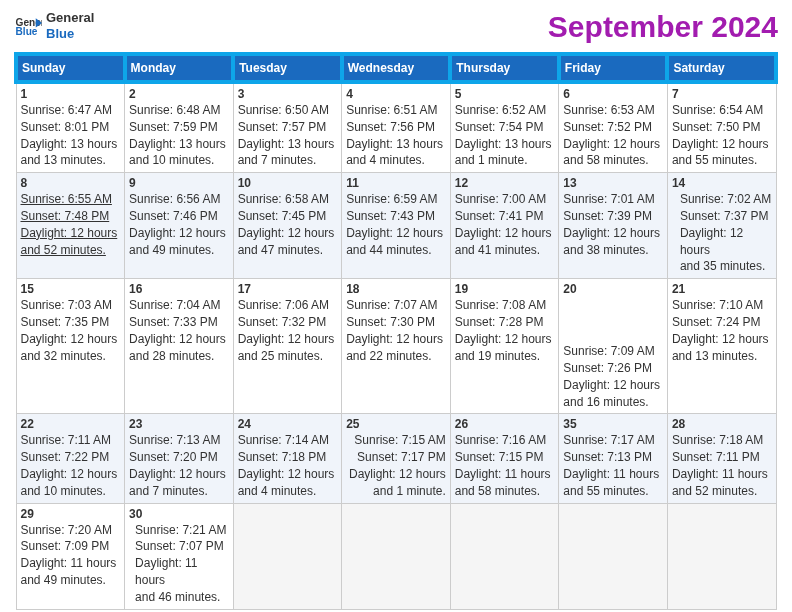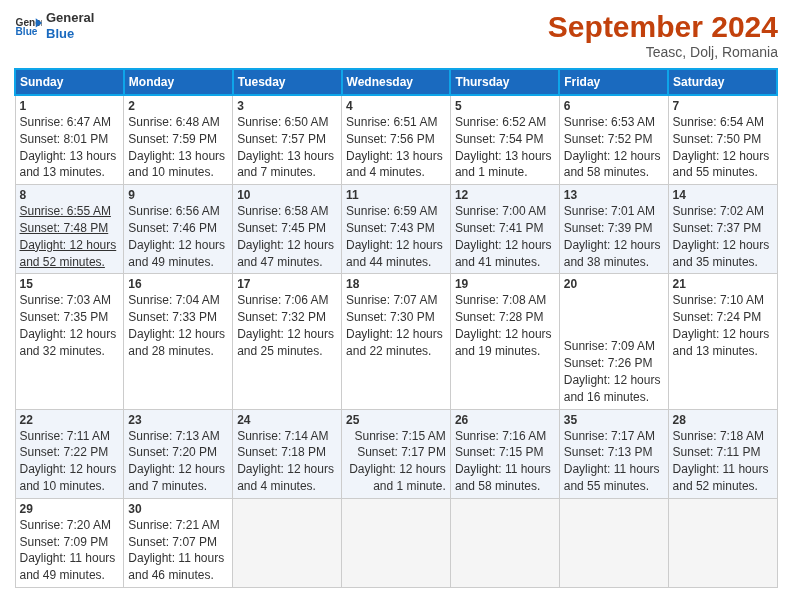--- a/index.html
+++ b/index.html
@@ -28,38 +28,38 @@
     .logo-icon {
       width: 28px;
       height: 28px;
     }
     .title-block {
       text-align: right;
     }
     .month-title {
       font-size: 30px;
       font-weight: bold;
-      color: #c2410c;
+      color: #a21caf;
     }
     .location {
       font-size: 14px;
       color: #555;
     }
     .calendar {
       width: 100%;
       border-collapse: collapse;
     }
     .calendar th {
       background: #1a6abf;
       color: #fff;
       font-size: 12px;
       font-weight: bold;
       padding: 5px 4px;
       text-align: left;
-      border: 2px solid #0ea5e9;
+      border: 4px solid #0ea5e9;
     }
     .calendar td {
       border: 1px solid #ccc;
       vertical-align: top;
       padding: 3px 4px;
       font-size: 9.5px;
       color: #333;
       width: calc(100% / 7);
       height: 80px;
     }
@@ -92,21 +92,20 @@
         <text x="2" y="30" font-size="13" font-weight="bold" fill="#1a6abf">Blue</text>
         <polygon points="28,8 36,14 28,20" fill="#1a6abf"></polygon>
       </svg>
       <div>
         <div style="font-size:13px;font-weight:bold;color:#333;line-height:1.2;">General</div>
         <div style="font-size:13px;font-weight:bold;color:#1a6abf;line-height:1.2;">Blue</div>
       </div>
     </div>
     <div class="title-block">
       <div class="month-title">September 2024</div>
-      <div class="location">Teasc, Dolj, Romania</div>
     </div>
   </div>
 
   <table class="calendar">
     <thead>
       <tr>
       <th>Sunday</th>
           <th>Monday</th>
           <th>Tuesday</th>
           <th>Wednesday</th>
@@ -205,21 +204,21 @@
           </td>
           <td>
             <span class="day-num">13</span>
             <div class="day-info" style="white-space: pre-line;">Sunrise: 7:01 AM
 Sunset: 7:39 PM
 Daylight: 12 hours
 and 38 minutes.</div>
           </td>
           <td>
             <span class="day-num">14</span>
-            <div class="day-info" style="white-space: pre-line;">Sunrise: 7:02 AM
+            <div class="day-info" style="white-space: pre-line; margin-left: 8px;">Sunrise: 7:02 AM
 Sunset: 7:37 PM
 Daylight: 12 hours
 and 35 minutes.</div>
           </td>
         </tr>
         <tr>
           <td>
             <span class="day-num">15</span>
             <div class="day-info" style="white-space: pre-line;">Sunrise: 7:03 AM
 Sunset: 7:35 PM
@@ -323,21 +322,21 @@
         <tr>
           <td>
             <span class="day-num">29</span>
             <div class="day-info" style="white-space: pre-line;">Sunrise: 7:20 AM
 Sunset: 7:09 PM
 Daylight: 11 hours
 and 49 minutes.</div>
           </td>
           <td>
             <span class="day-num">30</span>
-            <div class="day-info" style="white-space: pre-line;">Sunrise: 7:21 AM
+            <div class="day-info" style="white-space: pre-line; margin-left: 6px;">Sunrise: 7:21 AM
 Sunset: 7:07 PM
 Daylight: 11 hours
 and 46 minutes.</div>
           </td>
           <td class="empty"></td>
           <td class="empty"></td>
           <td class="empty"></td>
           <td class="empty"></td>
           <td class="empty"></td>
         </tr>

